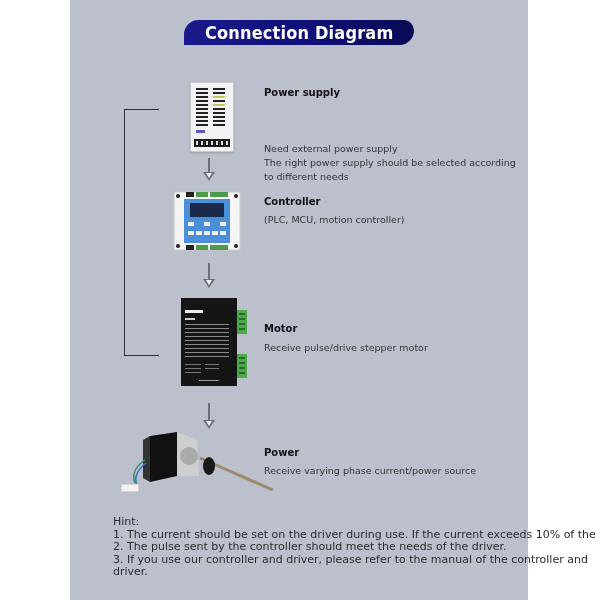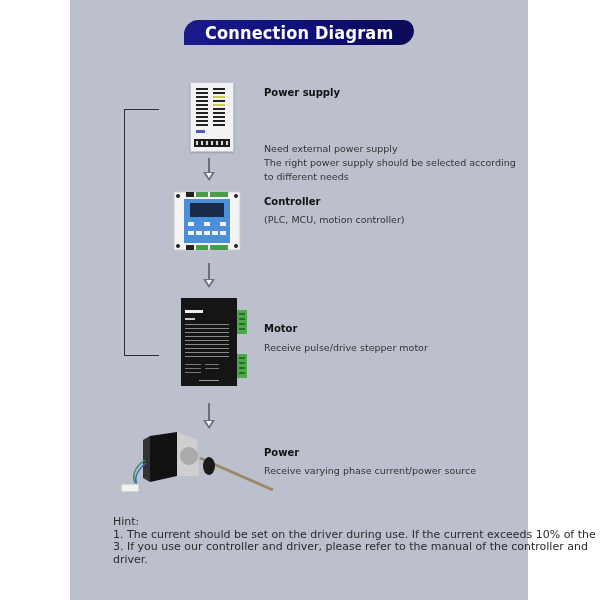--- a/index.html
+++ b/index.html
@@ -176,14 +176,15 @@
   </svg>
 </div>
 <div class="title" style="left:264px;top:447px;">Power</div>
 <div class="desc" style="left:264px;top:464px;">
   <div>Receive varying phase current/power source</div>
 </div>
 
 <div class="hint">
   <div>Hint:</div>
   <div>1. The current should be set on the driver during use. If the current exceeds 10% of the</div>
+  <div>2. The pulse sent by the controller should meet the needs of the driver.</div>
   <div>3. If you use our controller and driver, please refer to the manual of the controller and driver.</div>
 </div>
 
 </body></html>

